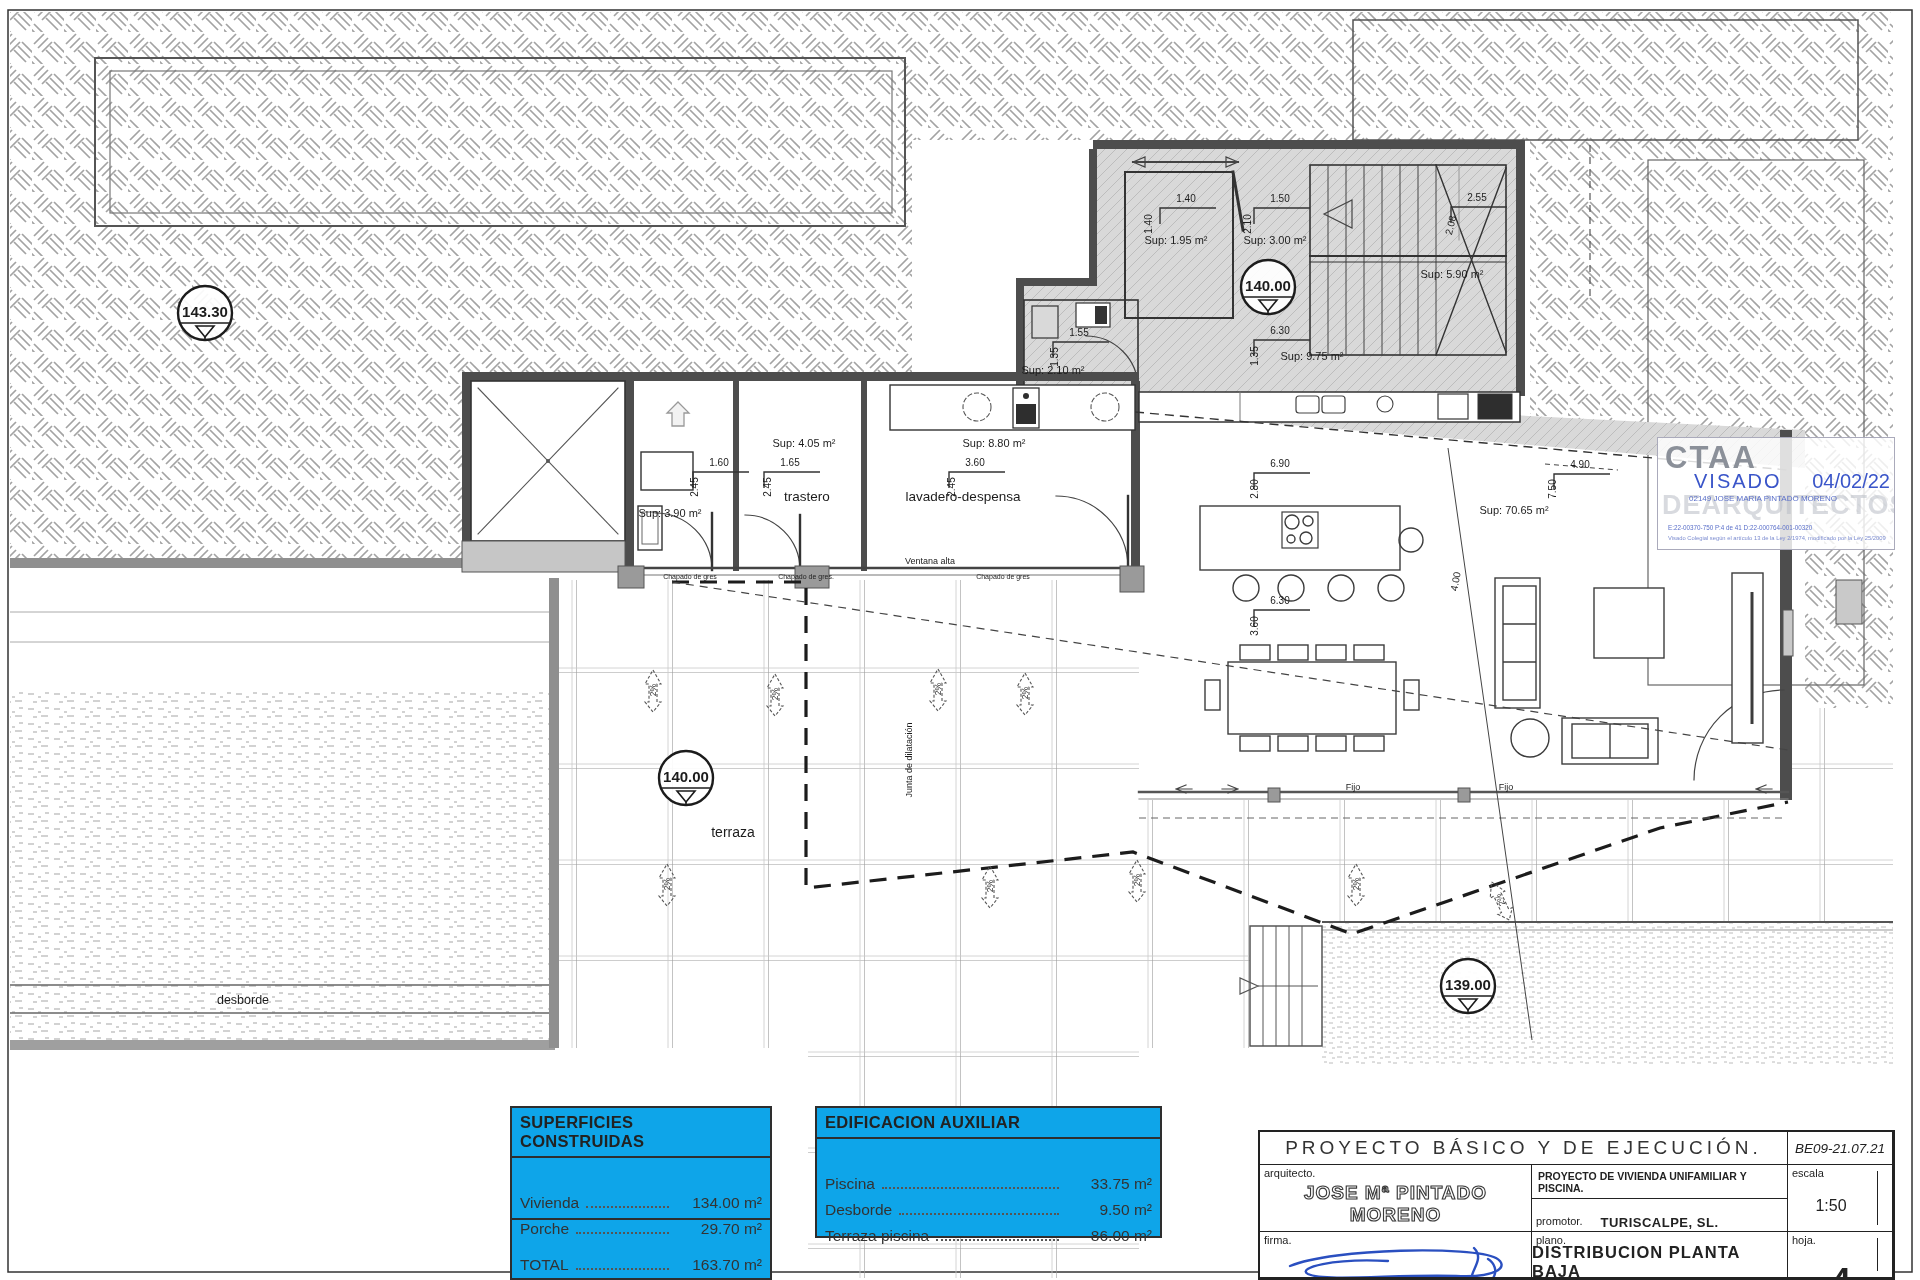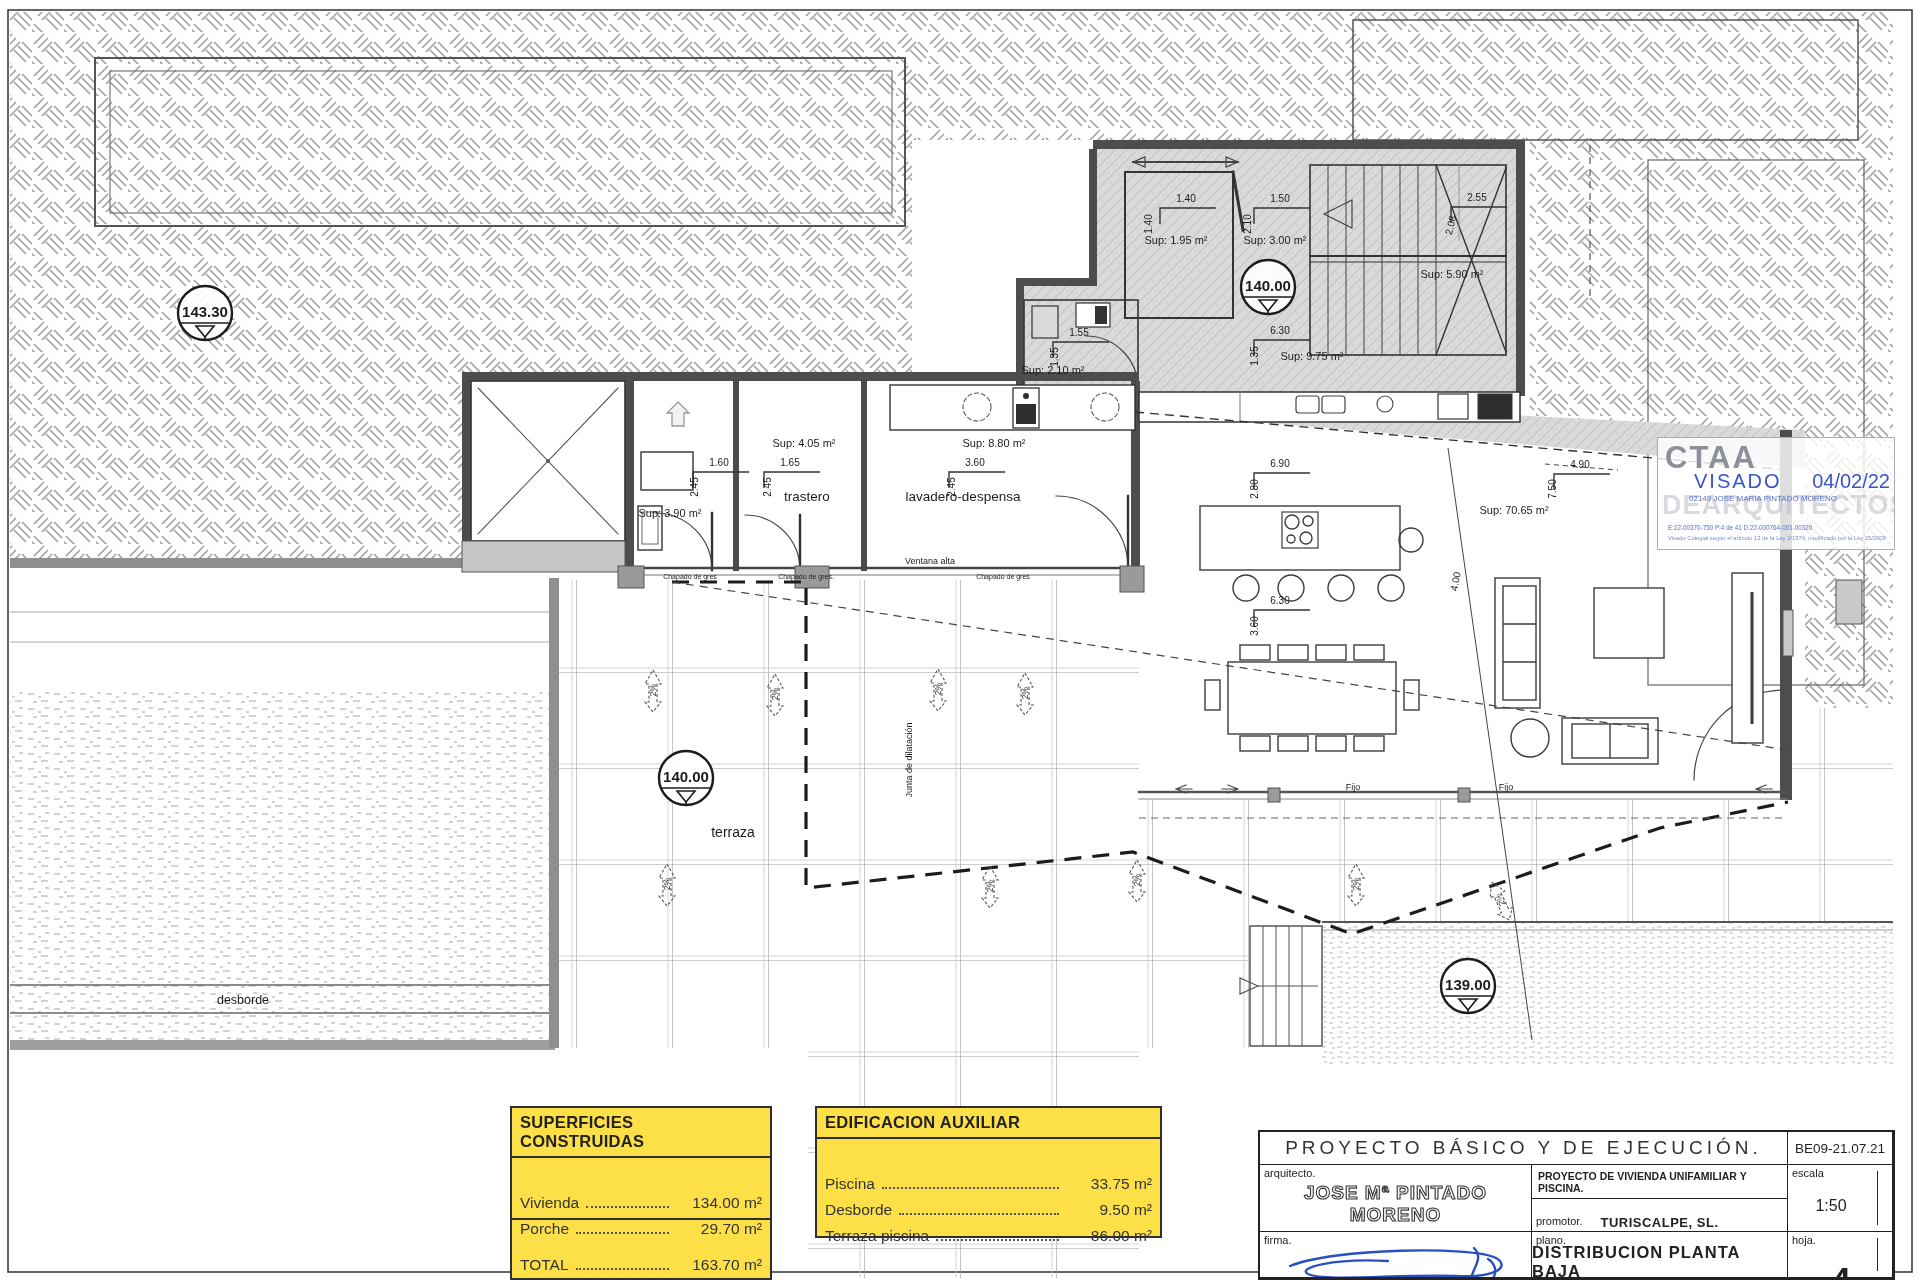--- a/index.html
+++ b/index.html
@@ -1,36 +1,36 @@
 <!DOCTYPE html>
 <html><head>
 <meta charset="utf-8">
 <style>
   html,body{margin:0;padding:0;background:#ffffff;width:1920px;height:1280px;overflow:hidden;
     font-family:"Liberation Sans", sans-serif;}
   #sheet{position:relative;width:1920px;height:1280px;background:#fff;}
   svg text{font-family:"Liberation Sans", sans-serif;}
   .ovl{position:absolute;box-sizing:border-box;}
   
-  .atable{background:#fde047;border:2px solid #2e2e2e;font-size:15px;color:#222;}
+  .atable{background:#0ea5e9;border:2px solid #2e2e2e;font-size:15px;color:#222;}
   .atable .hdr{font-weight:bold;font-size:16.5px;letter-spacing:.3px;padding:5px 8px;border-bottom:2px solid #2e2e2e;}
   .atable .rows{padding:4px 8px 6px 8px;}
   .atable .row{display:flex;align-items:baseline;height:26px;font-size:15.5px;color:#333;}
   .atable .row .lbl{white-space:nowrap;}
   .atable .row .dots{flex:1;border-bottom:2px dotted #555;margin:0 7px 4px 7px;min-width:20px;}
   .atable .row .val{width:86px;text-align:right;white-space:nowrap;margin-top:32px;}
   .atable .row .val.hl{background:#d8d8d8;padding:1px 3px;}
   .atable .sep{border-top:2px solid #2e2e2e;margin:4px -8px 4px -8px;}
   
   #tblock{left:1258px;top:1130px;width:637px;height:150px;border:2px solid #222;background:#fff;
     display:grid;grid-template-columns:272px 256px 1fr;grid-template-rows:33px 67px 1fr;color:#222;}
   #tblock>div{border-right:1.5px solid #222;border-bottom:1.5px solid #222;position:relative;overflow:hidden;}
   .tb-title{grid-column:1 / span 2;display:flex;align-items:center;justify-content:center;
     font-size:19px;letter-spacing:4px;color:#333;}
-  .tb-code{display:flex;align-items:center;justify-content:center;font-size:13.5px;}
+  .tb-code{display:flex;align-items:center;justify-content:center;font-size:13.5px;font-style:italic;}
   .tb-tag{position:absolute;left:4px;top:2px;font-size:11px;color:#222;}
   .tb-arch{padding-top:2px;}
   .arch-name{margin-top:15px;text-align:center;font-size:19px;font-weight:bold;letter-spacing:1px;
     color:#fdfdfd;-webkit-text-stroke:1.1px #3a3a3a;text-shadow:0 0 1px #555;}
   .tb-proj{display:grid;grid-template-rows:34px 1fr;gap:14px;}
   .tb-proj .p1{border-bottom:1px solid #222;font-size:10.5px;font-weight:bold;display:flex;align-items:center;padding:0 6px;}
   .tb-proj .p2{position:relative;display:flex;align-items:center;justify-content:center;}
   .tb-proj .p2 .prom{font-size:13px;font-weight:bold;letter-spacing:.5px;}
   .tb-escala{font-size:12px;}
   .escala-val{position:absolute;left:0;right:18px;top:32px;text-align:center;font-size:16px;color:#222;}

